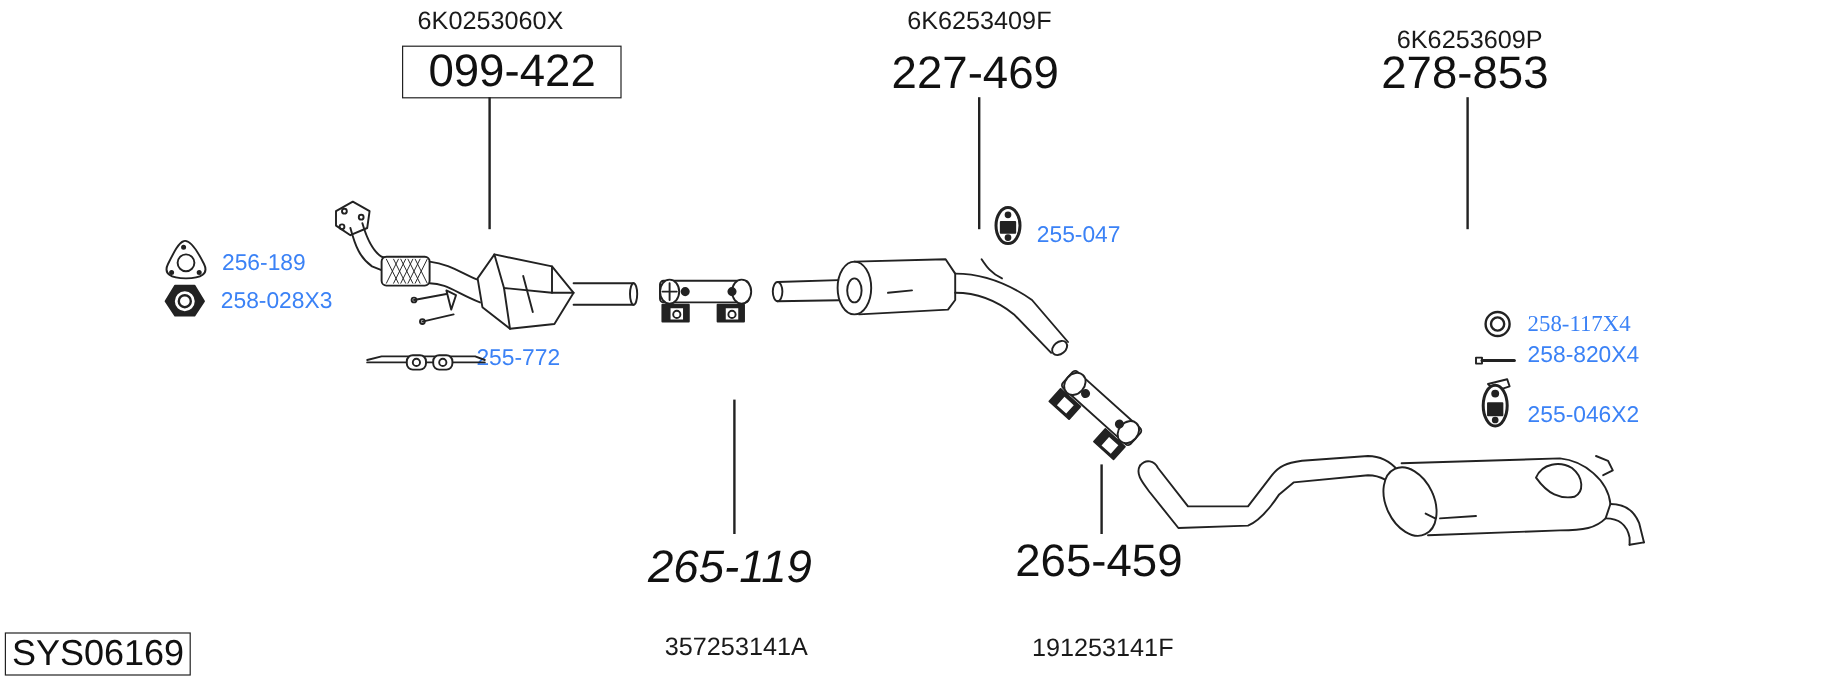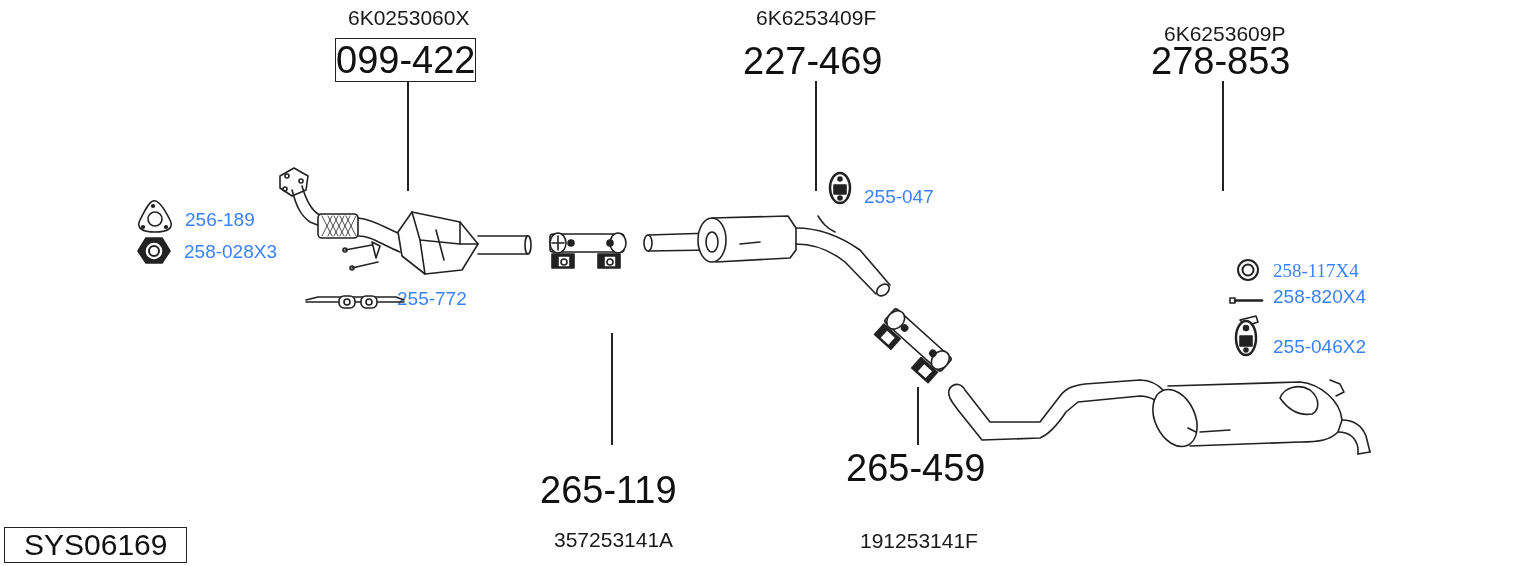--- a/index.html
+++ b/index.html
@@ -1,43 +1,43 @@
 <!DOCTYPE html>
 <html><head>
 <meta charset="utf-8">
 <style>
   html, body { margin:0; padding:0; background:#ffffff; }
   body { width:1530px; height:566px; position:relative; overflow:hidden; font-family:"Liberation Sans", sans-serif; color:#111; }
   .abs { position:absolute; }
   .oem { font-size:21px; color:#1a1a1a; white-space:nowrap; }
   .partno { font-size:38px; color:#111; white-space:nowrap; letter-spacing:0px; line-height:1; }
-  .boxed { border:1.5px solid #222; padding:0 0; }
+  .boxed { border:1.5px solid #222; padding:0 21px; }
   .acc { font-size:19px; color:#3b82f6; white-space:nowrap; }
   .leader { position:absolute; width:1.5px; background:#222; }
   svg.draw { position:absolute; left:0; top:0; }
-  .sys { font-size:30px; border:1.5px solid #222; padding:0 19px; line-height:34px; }
+  .sys { font-size:30px; border:1.5px solid #222; padding:0 5px; line-height:34px; }
 </style>
 </head>
 <body>
 
 <div class="abs oem" style="left:348px; top:6px;">6K0253060X</div>
 <div class="abs oem" style="left:756px; top:6px;">6K6253409F</div>
 <div class="abs oem" style="left:1164px; top:22px;">6K6253609P</div>
 
 <div class="abs partno boxed" style="left:335px; top:38px; height:42px; line-height:42px;">099-422</div>
 <div class="abs partno" style="left:743px; top:42px;">227-469</div>
 <div class="abs partno" style="left:1151px; top:42px;">278-853</div>
 
 <div class="leader" style="left:407px; top:81px; height:110px;"></div>
 <div class="leader" style="left:815px; top:81px; height:110px;"></div>
 <div class="leader" style="left:1222px; top:81px; height:110px;"></div>
 <div class="leader" style="left:611px; top:333px; height:112px;"></div>
 <div class="leader" style="left:917px; top:387px; height:58px;"></div>
 
-<div class="abs partno" style="left:540px; top:471px;">265-119</div>
+<div class="abs partno" style="left:540px; top:454px;font-style:italic;">265-119</div>
 <div class="abs partno" style="left:846px; top:449px;">265-459</div>
 <div class="abs oem" style="left:554px; top:528px;">357253141A</div>
 <div class="abs oem" style="left:860px; top:517px;margin-top:12px;">191253141F</div>
 
 <div class="abs acc" style="left:185px; top:209px;">256-189</div>
 <div class="abs acc" style="left:184px; top:241px;">258-028X3</div>
 <div class="abs acc" style="left:397px; top:288px;">255-772</div>
 <div class="abs acc" style="left:864px; top:186px;">255-047</div>
 <div class="abs acc" style="left:1273px; top:260px;font-family:Liberation Serif, serif;">258-117X4</div>
 <div class="abs acc" style="left:1273px; top:286px;">258-820X4</div>

